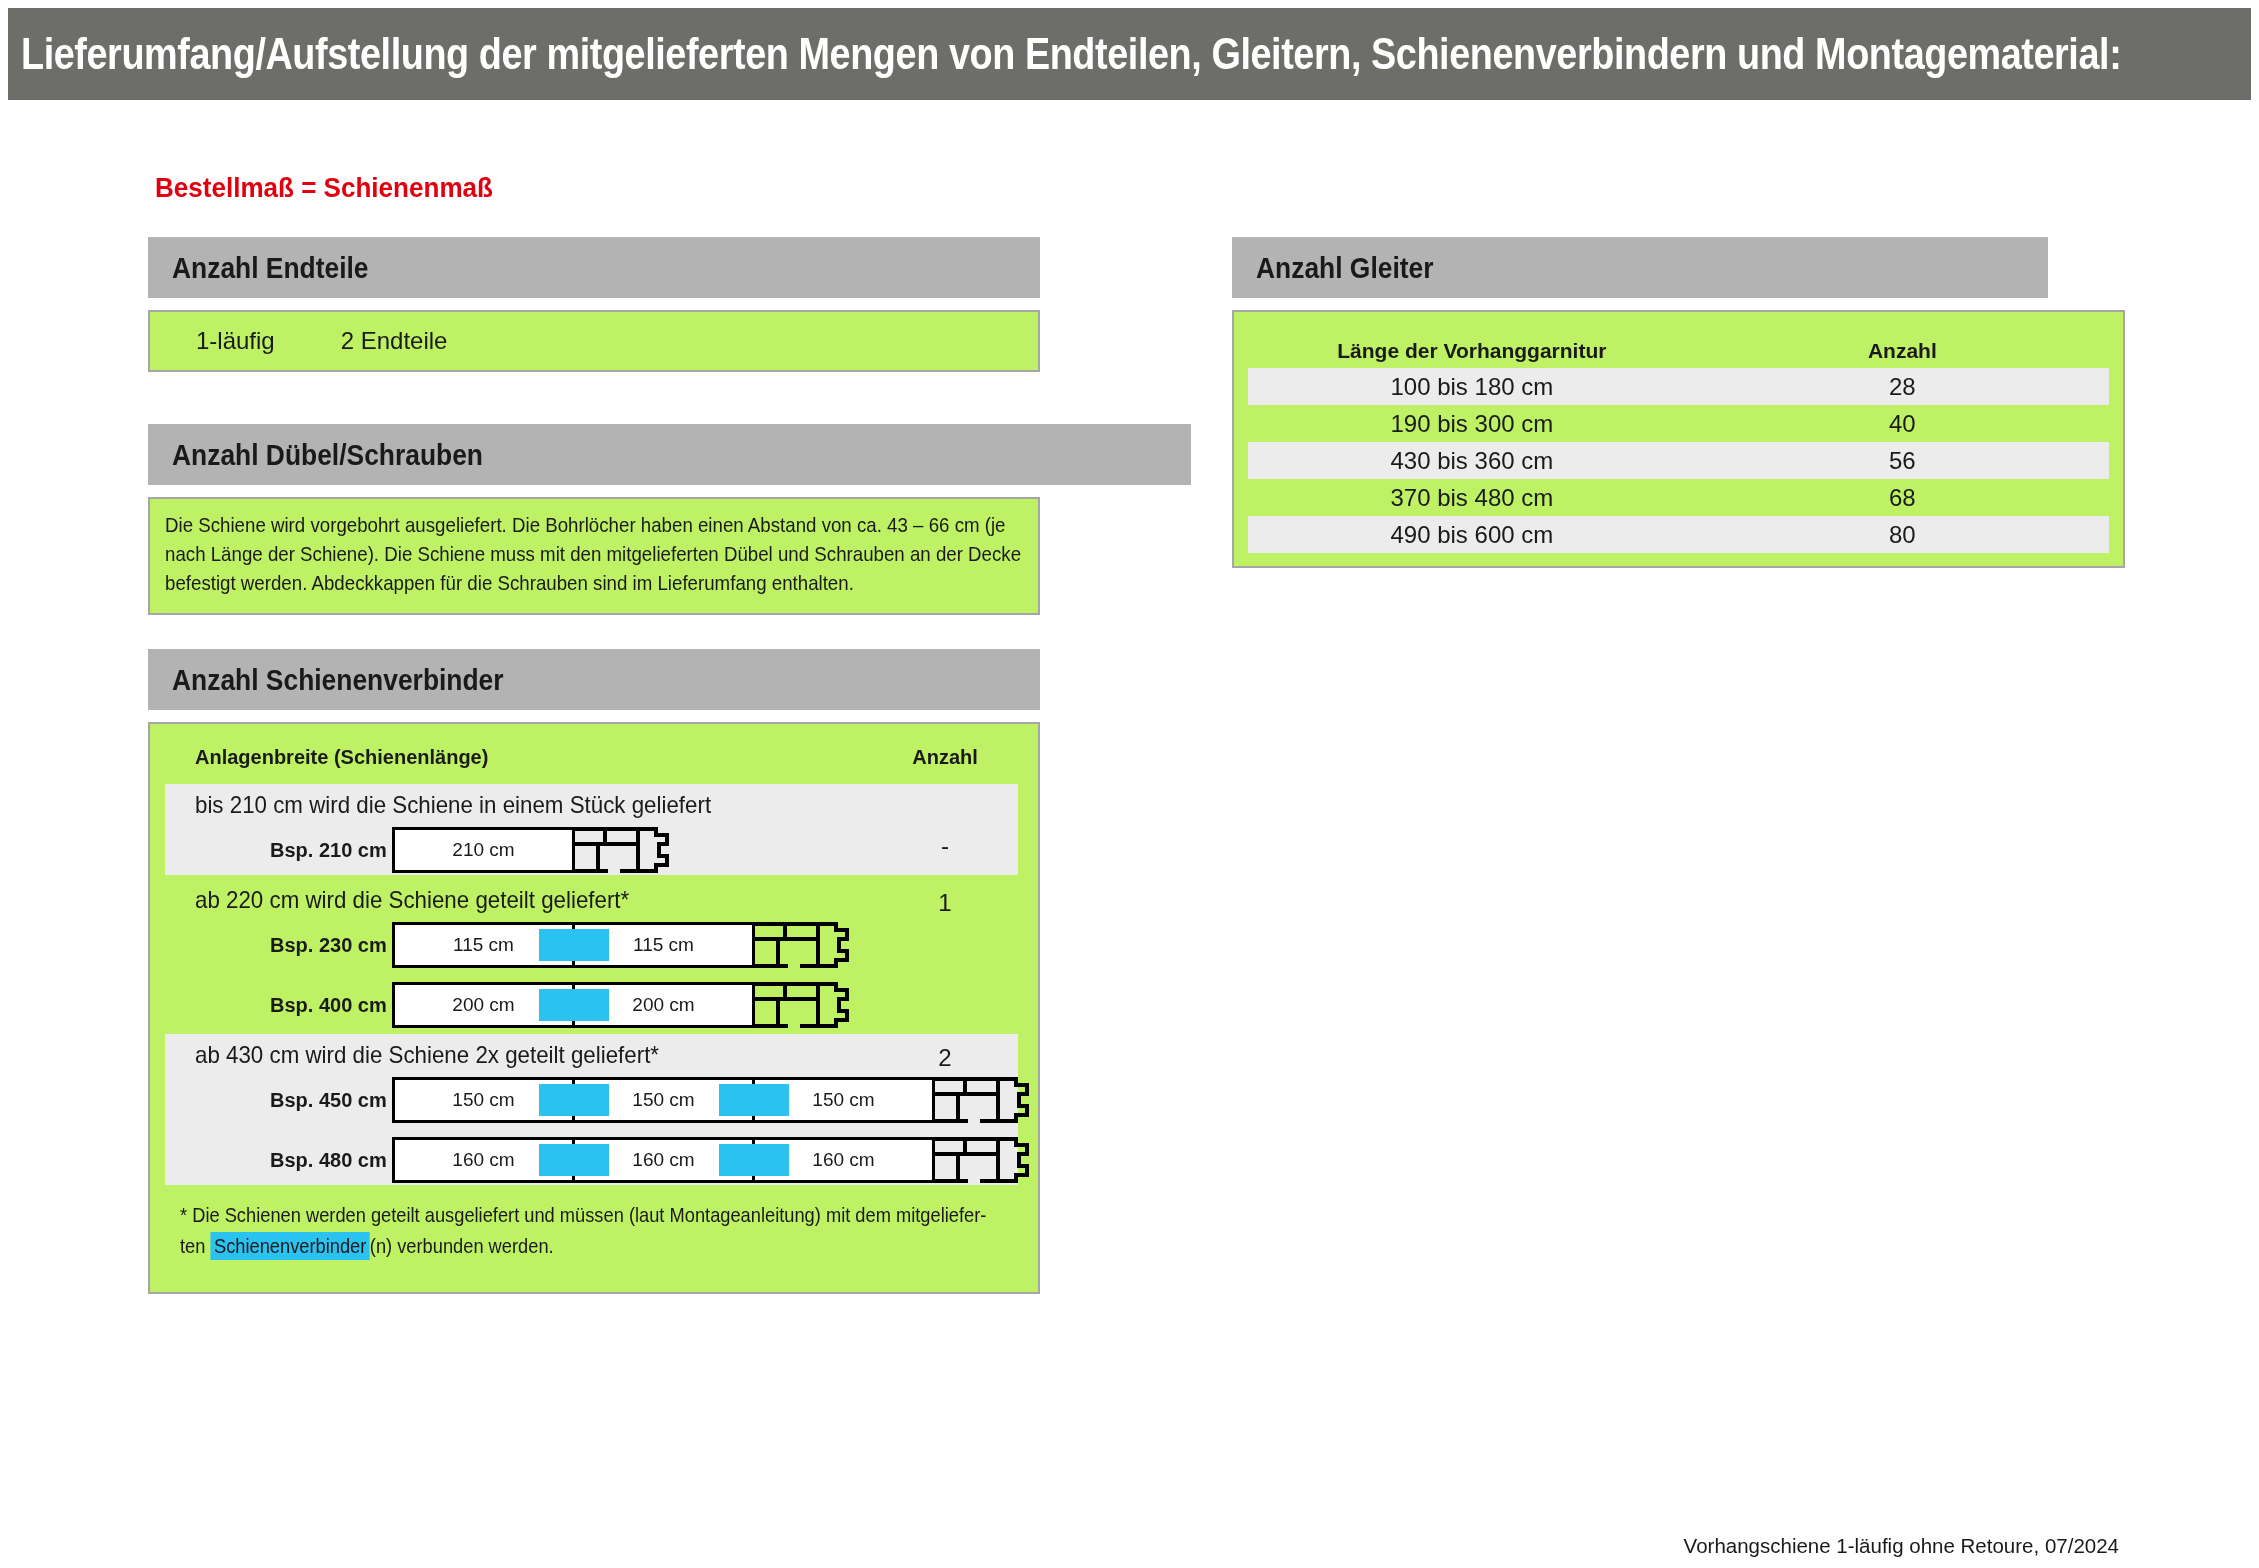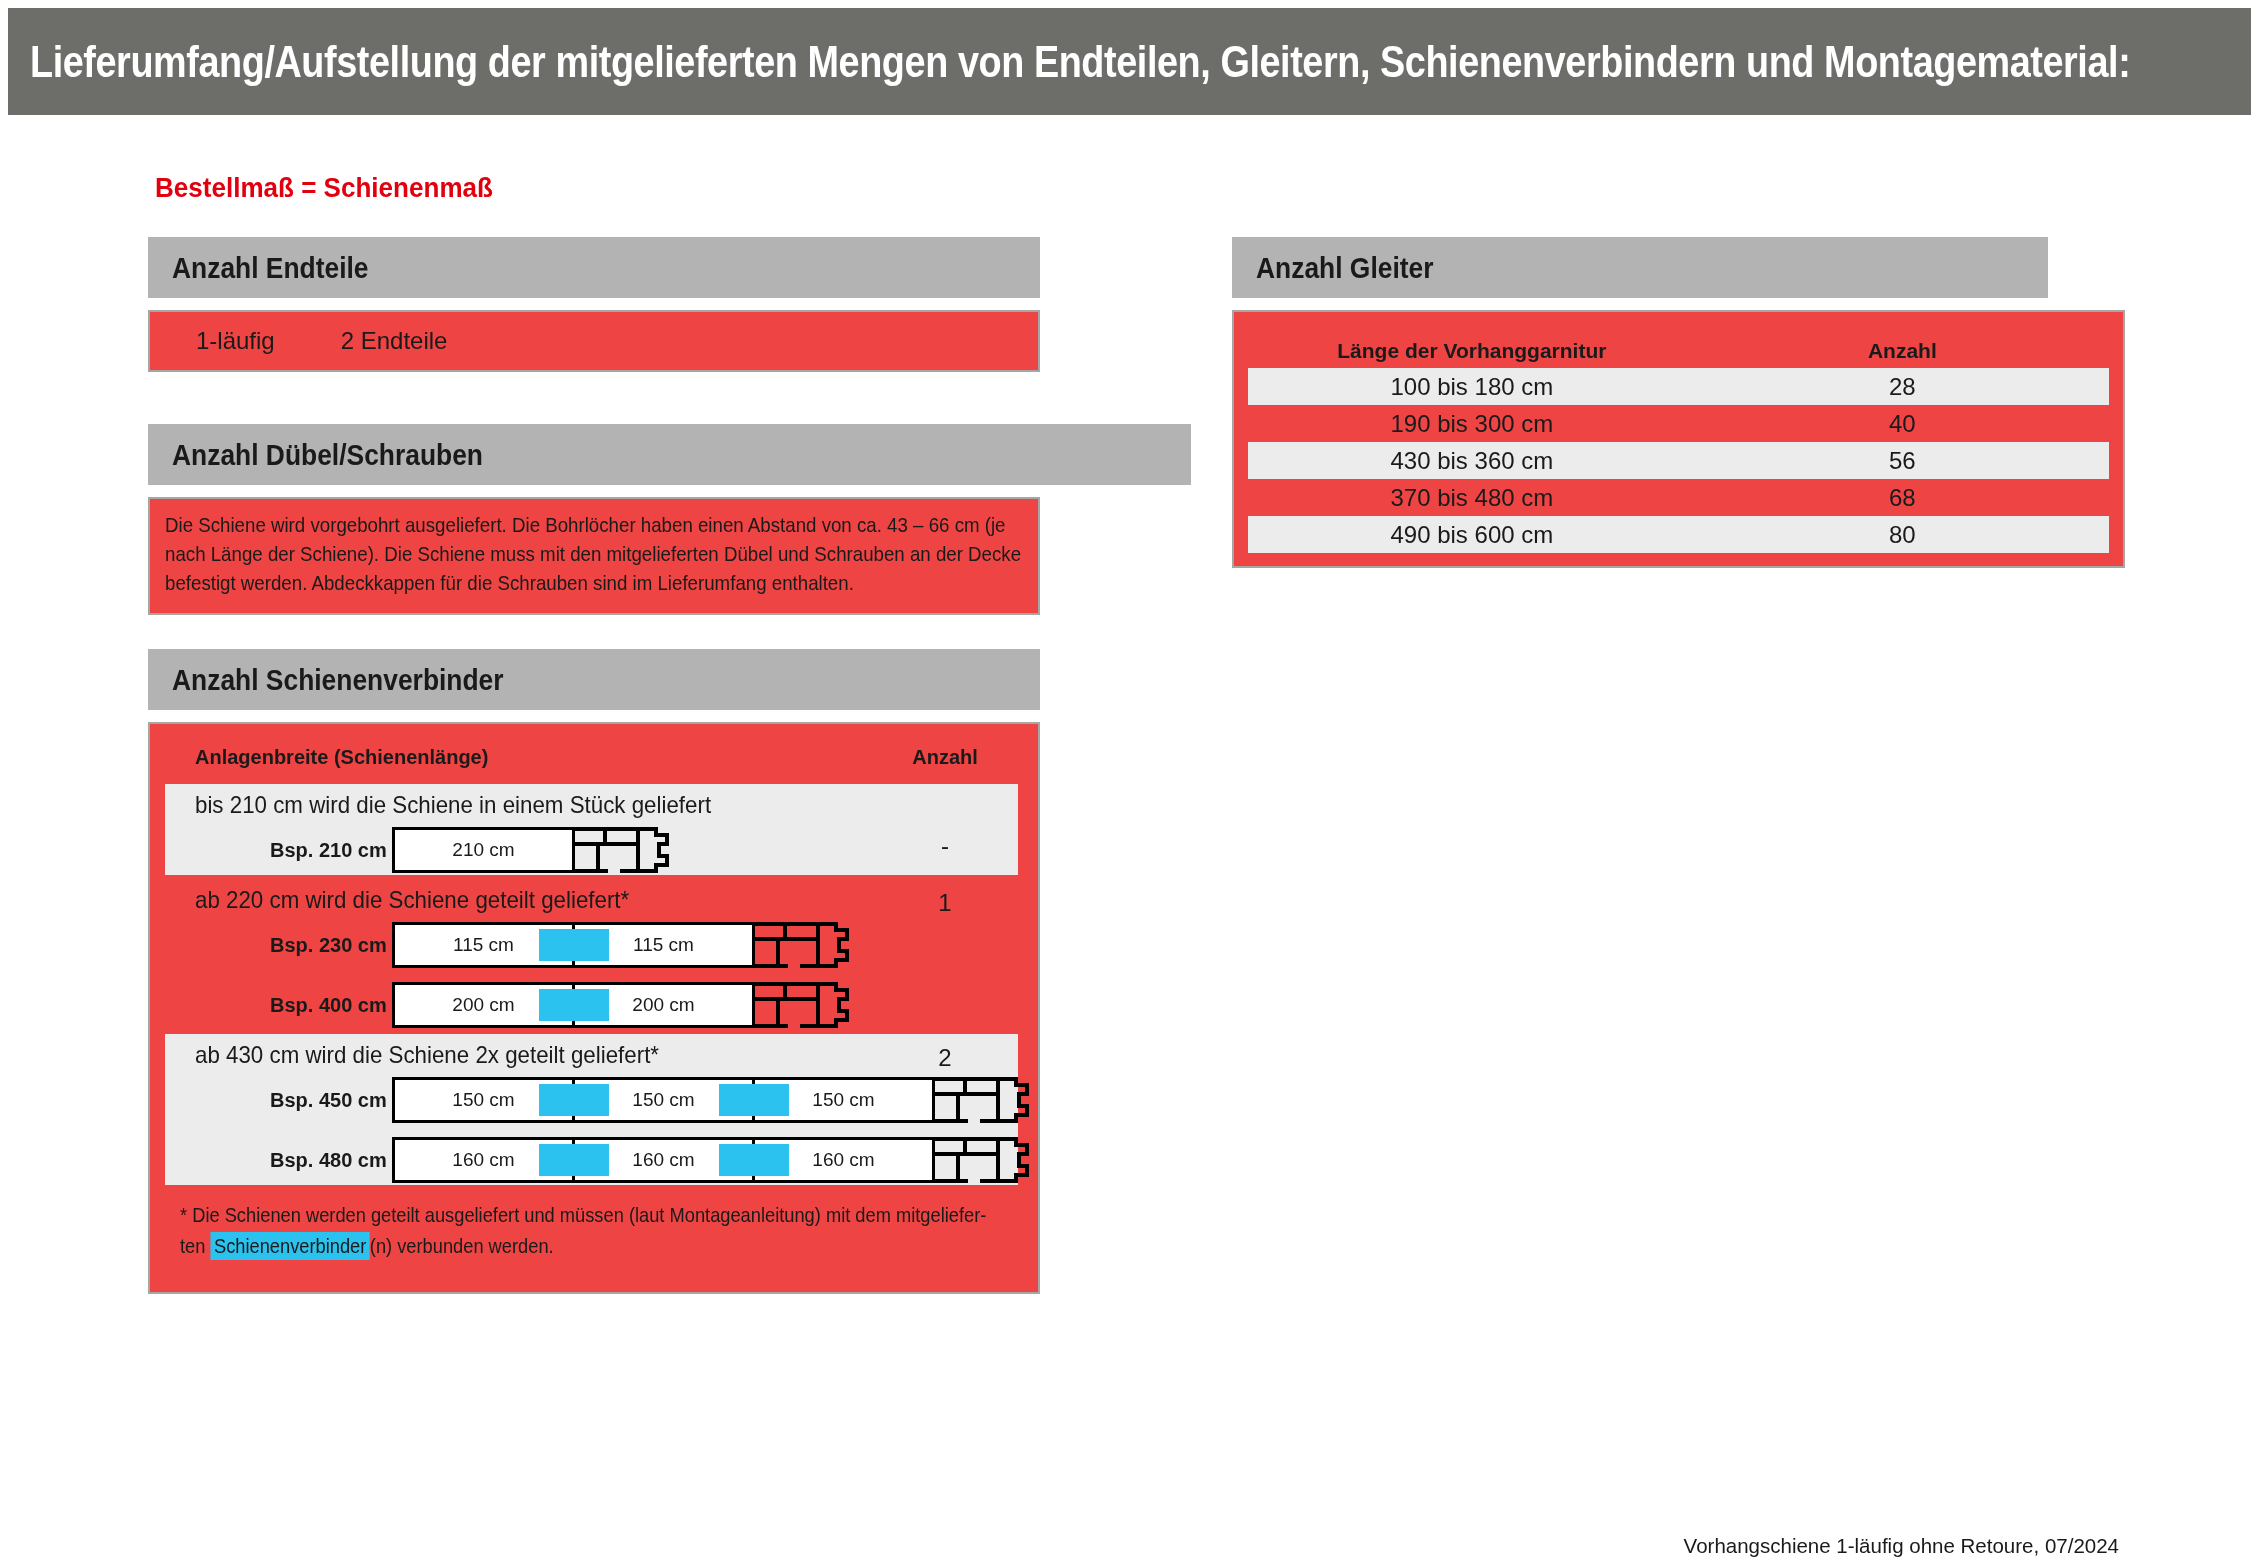--- a/index.html
+++ b/index.html
@@ -15,41 +15,41 @@
   html,body{background:#fff}
   body{
     width:2259px;height:1568px;position:relative;overflow:hidden;
     font-family:"Liberation Sans",sans-serif;color:var(--ink);
   }
   .cond{display:inline-block;transform:scaleX(.88);transform-origin:left center;white-space:nowrap}
   .cond93{display:inline-block;transform:scaleX(.93);transform-origin:left center;white-space:nowrap}
 
   
   .titlebar{
-    position:absolute;left:8px;top:8px;width:2243px;height:107px;
-    background:var(--header-gray);display:flex;align-items:center;padding-left:22px;
+    position:absolute;left:8px;top:8px;width:2243px;height:92px;
+    background:var(--header-gray);display:flex;align-items:center;padding-left:13px;
   }
   .titlebar .t{
     color:#fff;font-size:45px;font-weight:bold;letter-spacing:-.5px;
     display:inline-block;transform:scaleX(.84);transform-origin:left center;white-space:nowrap;
   }
 
   
   .subtitle{position:absolute;left:155px;top:172px;color:var(--red);font-size:28px;font-weight:bold}
 
   
   .bar{position:absolute;height:61px;background:var(--section-gray);display:flex;align-items:center;padding-left:24px}
   .bar .h{font-size:30px;font-weight:bold}
   #bar-endteile{left:148px;top:237px;width:892px}
   #bar-duebel{left:148px;top:424px;width:1043px}
   #bar-verbinder{left:148px;top:649px;width:892px}
   #bar-gleiter{left:1232px;top:237px;width:816px}
 
   
-  .box{position:absolute;background:#ef4444;border:2px solid var(--box-border)}
+  .box{position:absolute;background:#bef264;border:2px solid var(--box-border)}
 
   
   #box-endteile{left:148px;top:310px;width:892px;height:62px;display:flex;align-items:center;font-size:24px}
   #box-endteile .lab{margin-left:46px}
   #box-endteile .val{margin-left:66px}
 
   
   #box-duebel{left:148px;top:497px;width:892px;height:118px;padding:11px 0 0 15px;font-size:21px;line-height:29px}
   #box-duebel .line{display:block;white-space:nowrap;transform:scaleX(.89);transform-origin:left center}
 

